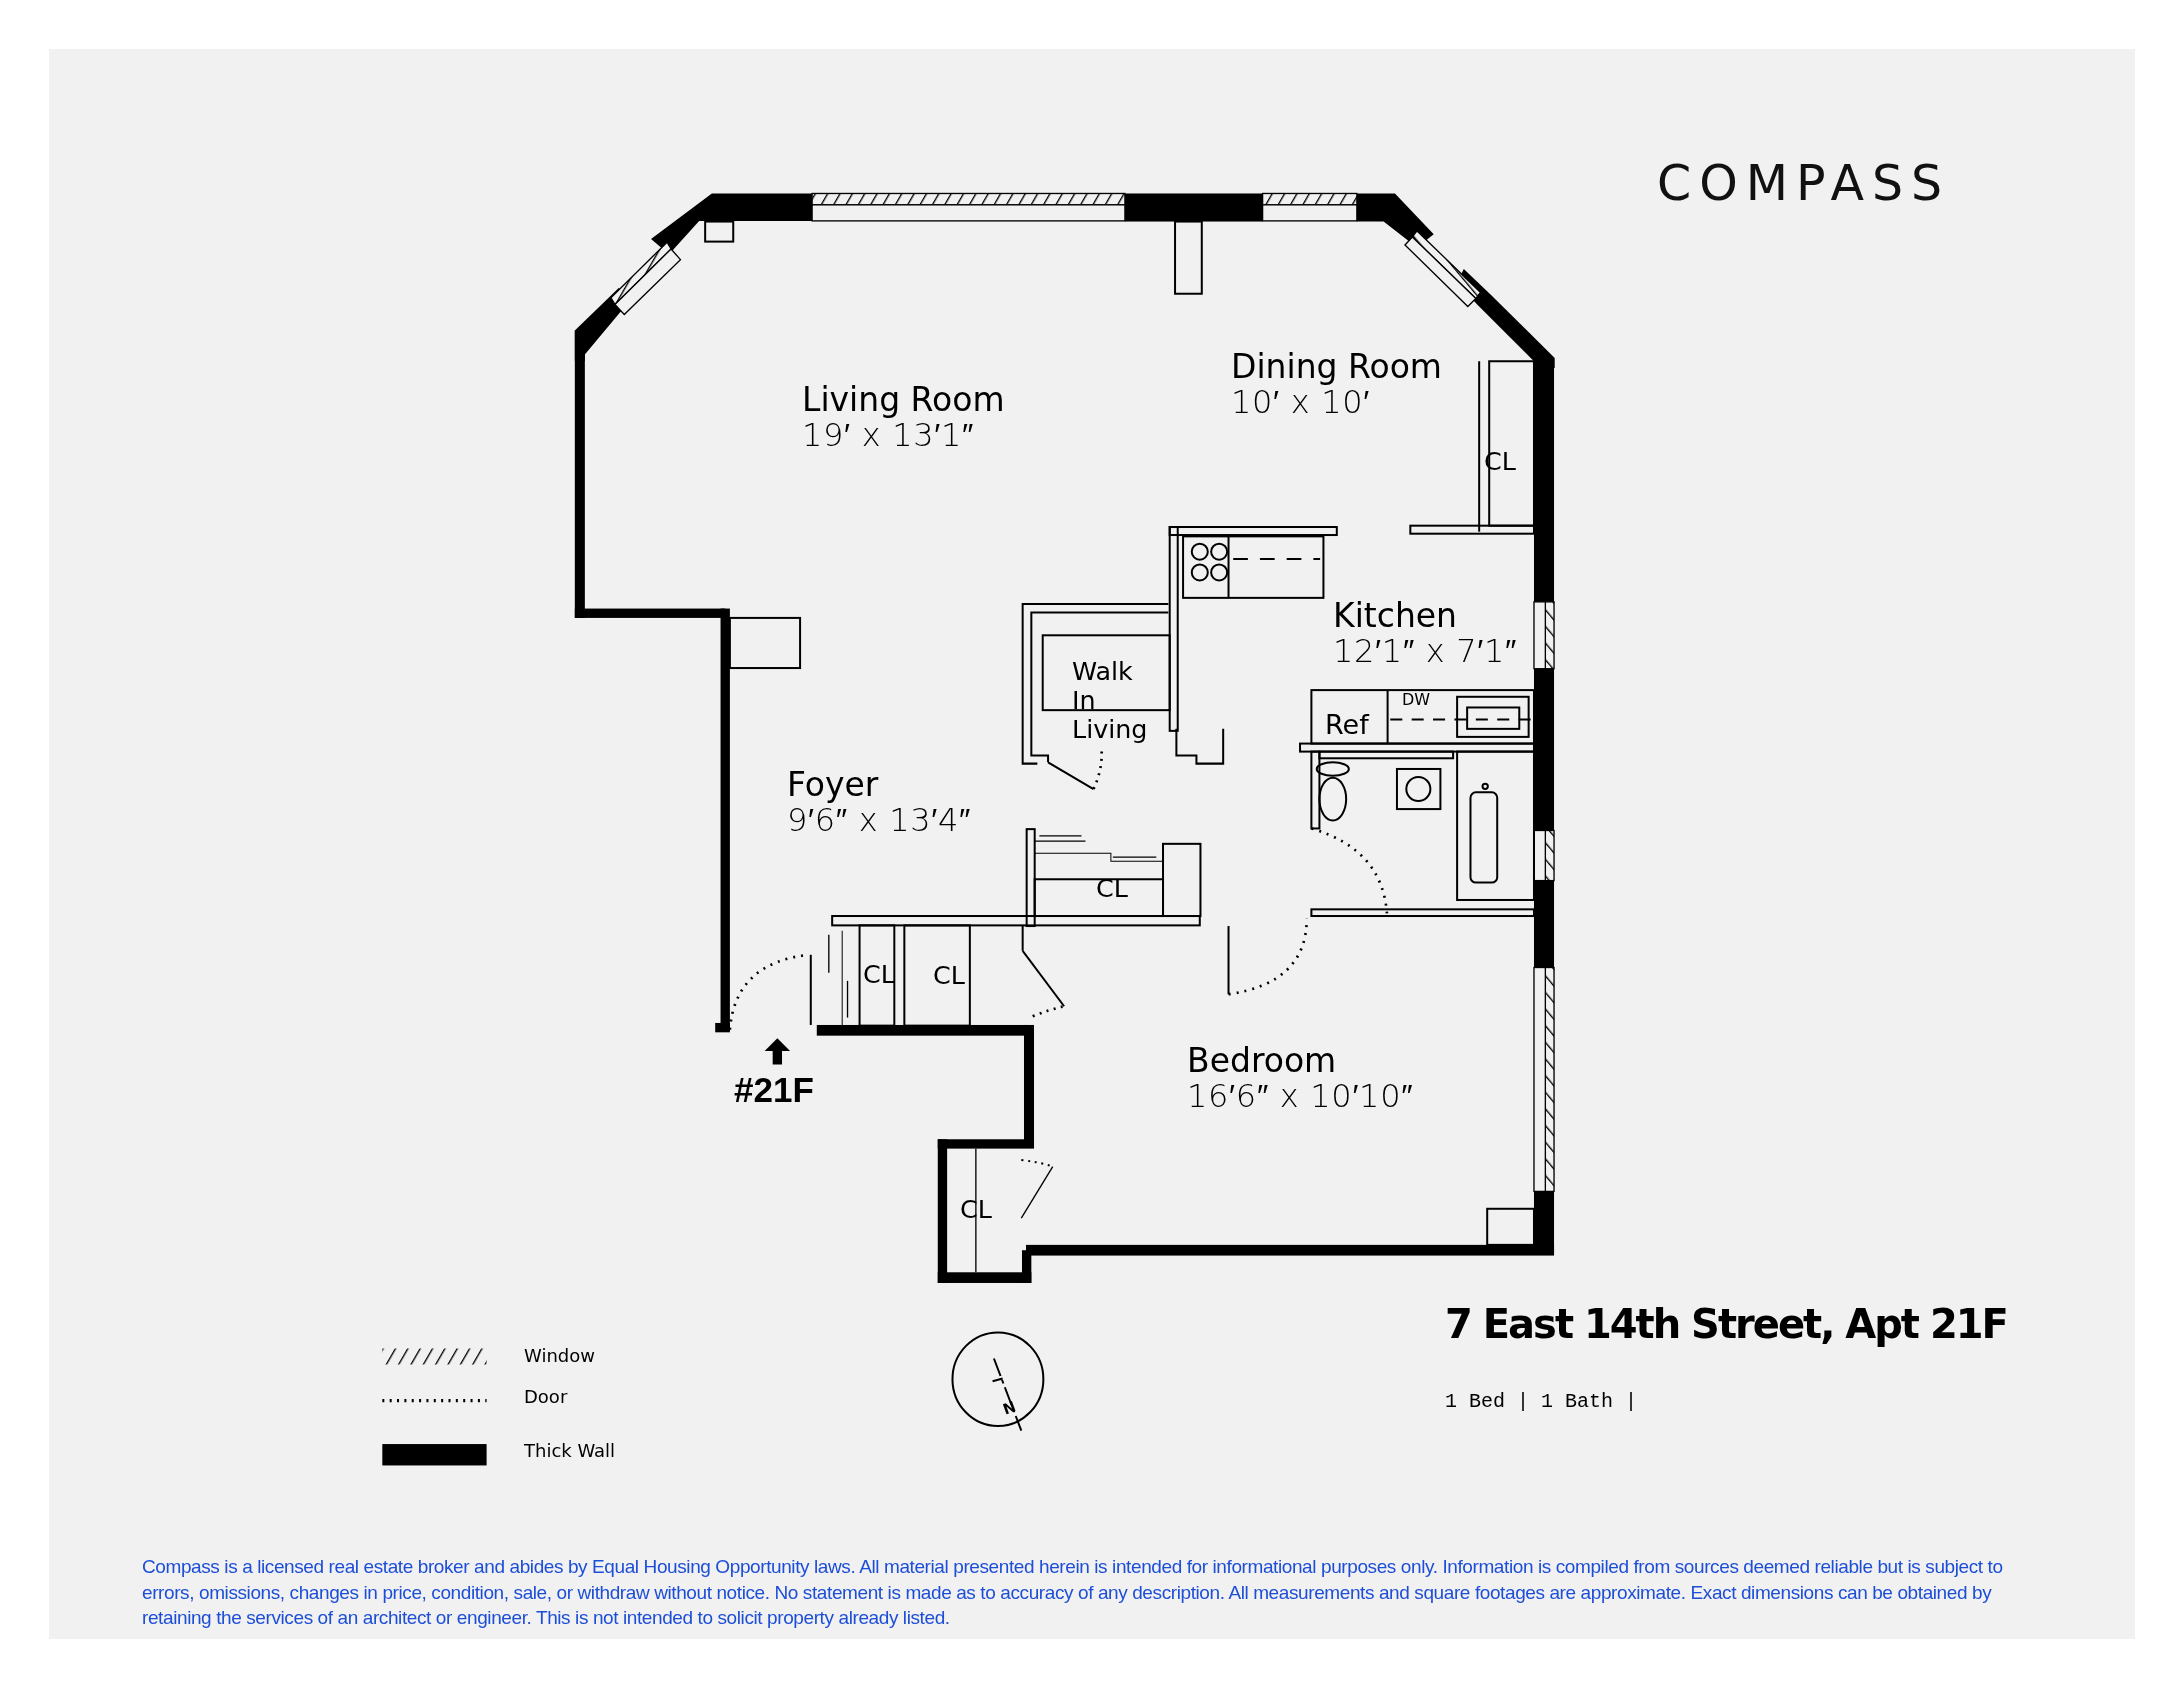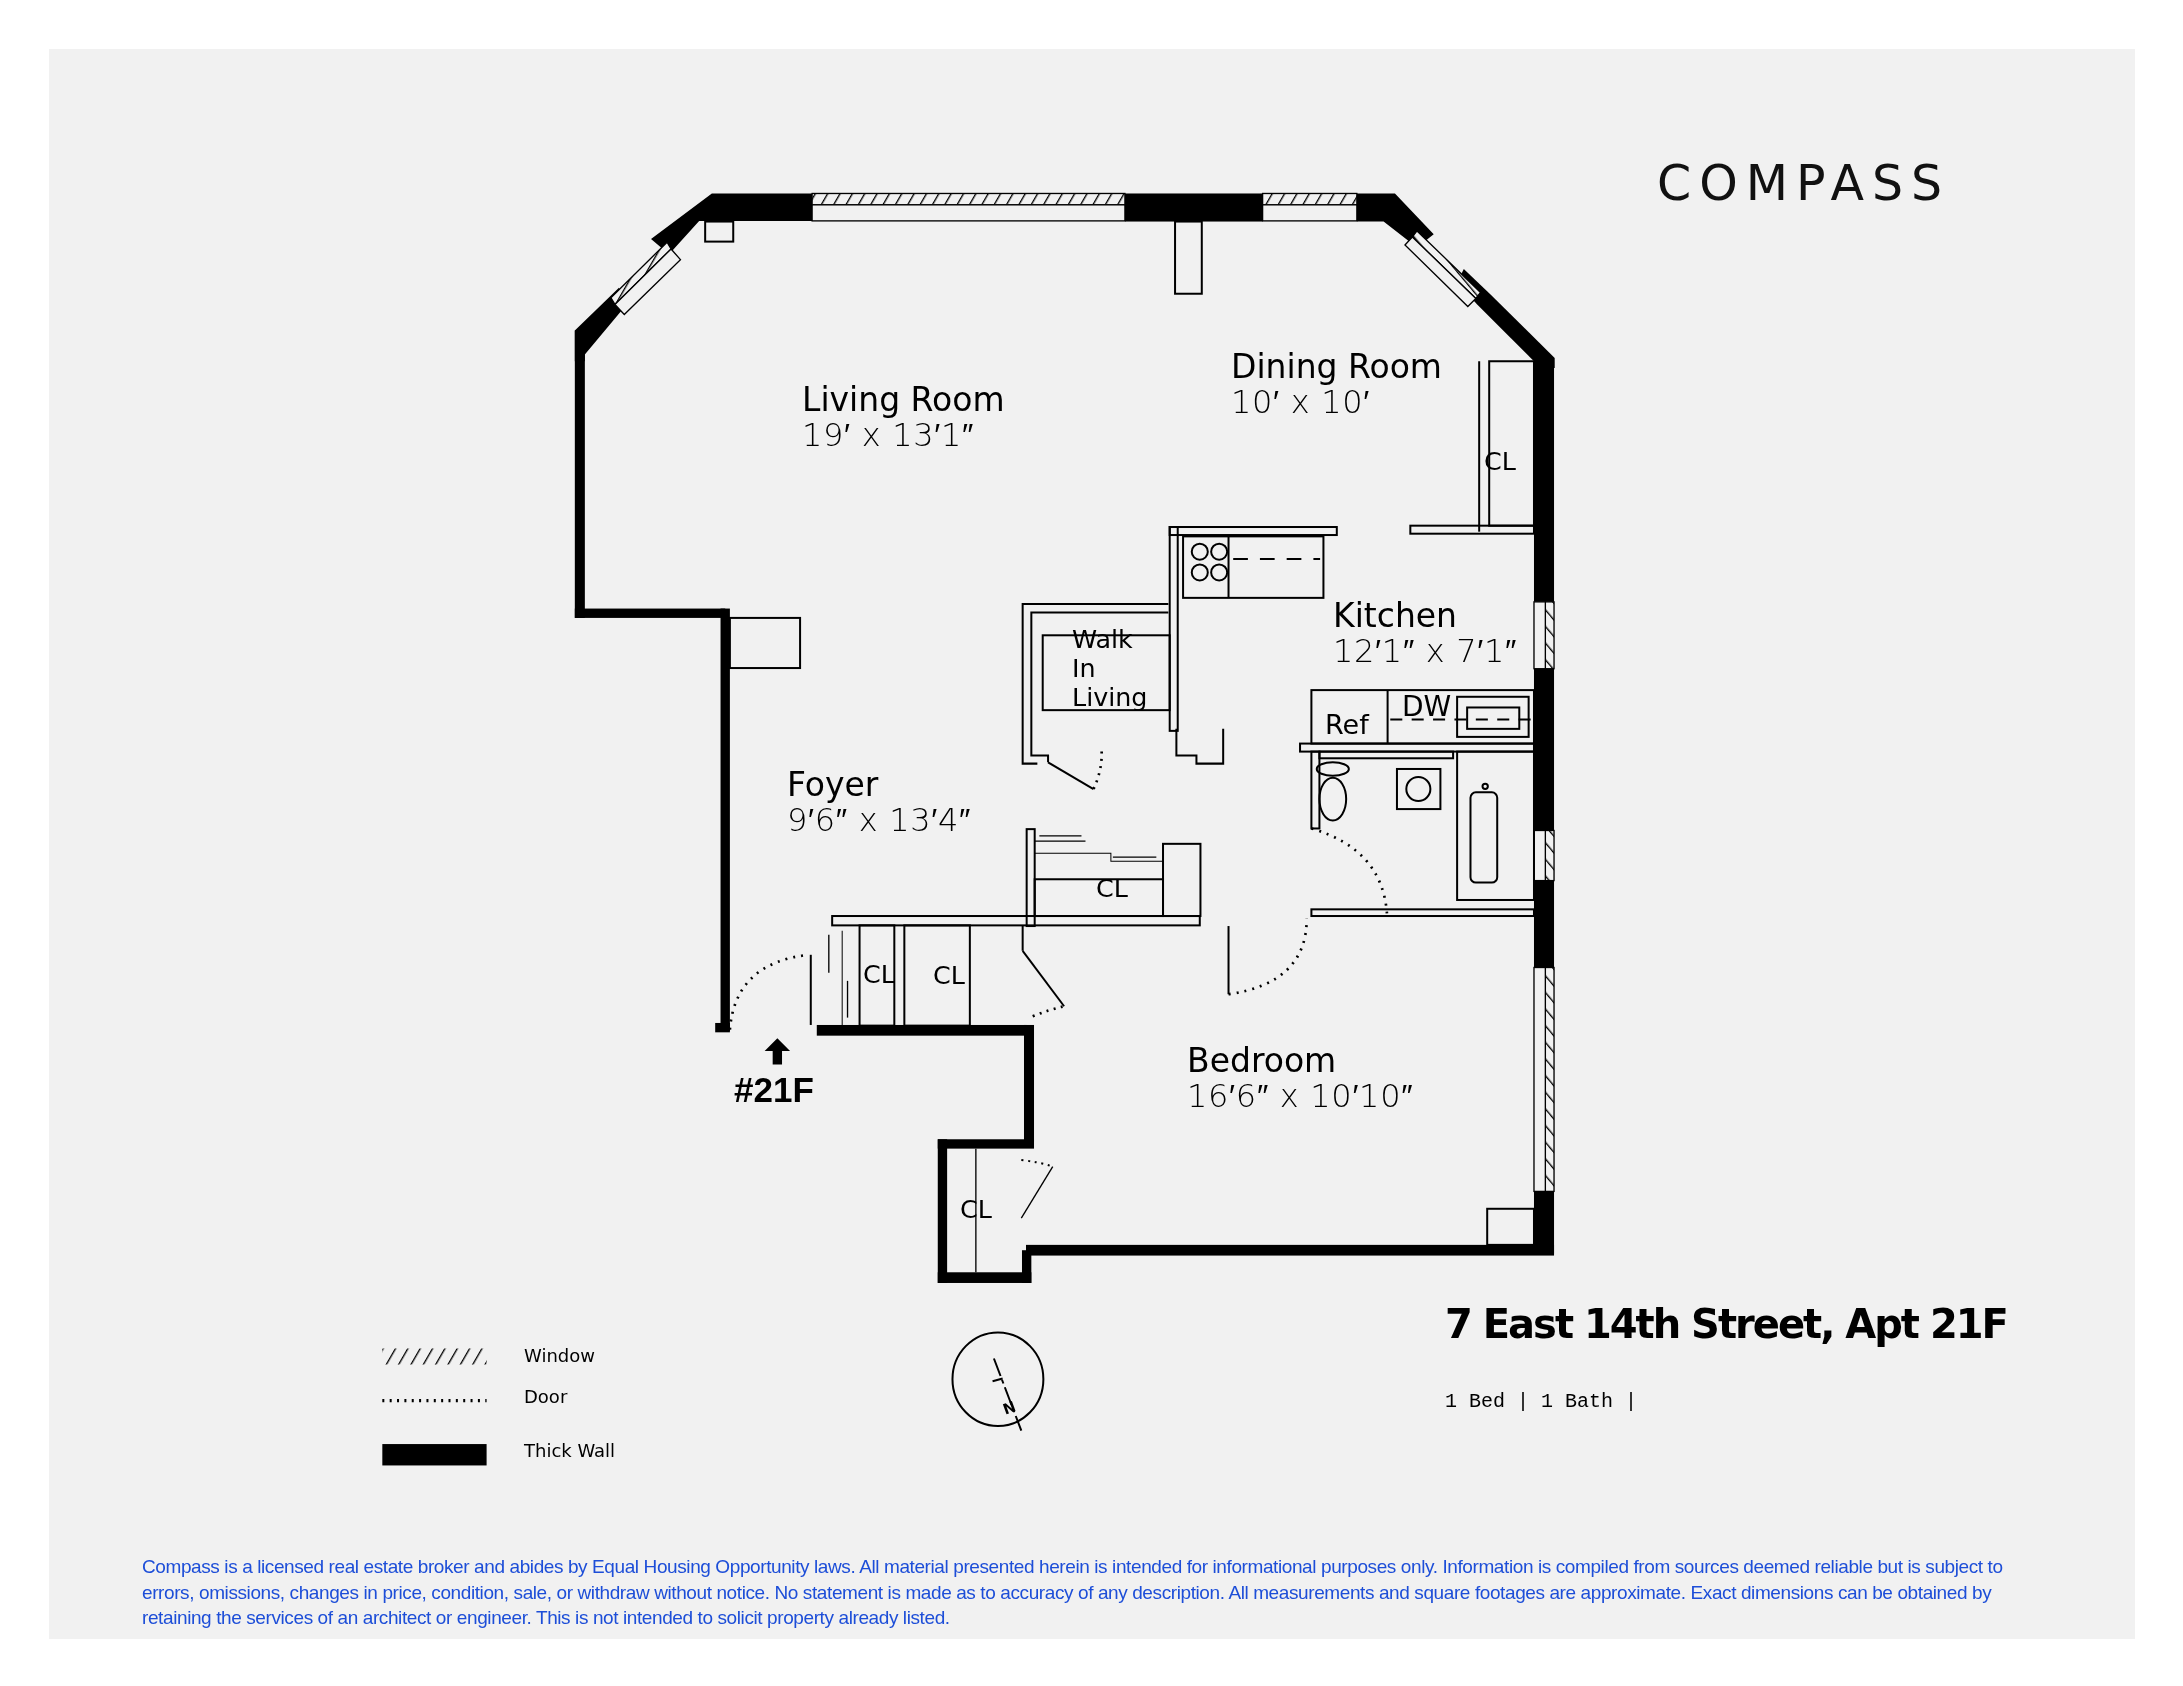--- a/index.html
+++ b/index.html
@@ -191,27 +191,27 @@
 </div>
 <div class="room-label" style="left:787px; top:767px;">
   <span class="name">Foyer</span>
   <span class="dims">9′6″ x 13′4″</span>
 </div>
 <div class="room-label" style="left:1187px; top:1043px;">
   <span class="name">Bedroom</span>
   <span class="dims">16′6″ x 10′10″</span>
 </div>
 
-<div class="fixture-label" style="left:1072px; top:625px;">
+<div class="fixture-label" style="left:1072px; top:657px;">
   <div>Walk</div>
   <div>In</div>
   <div>Living</div>
 </div>
 <div class="fixture-label" style="left:1325px; top:709px; font-size:27px;">Ref</div>
-<div class="fixture-label" style="left:1402px; top:691px; font-size:28px;">DW</div>
+<div class="fixture-label" style="left:1402px; top:691px; font-size:16px;">DW</div>
 <div class="fixture-label" style="left:1484px; top:447px;">CL</div>
 <div class="fixture-label" style="left:1096px; top:874px;">CL</div>
 <div class="fixture-label" style="left:863px; top:960px;">CL</div>
 <div class="fixture-label" style="left:933px; top:961px;">CL</div>
 <div class="fixture-label" style="left:960px; top:1195px;">CL</div>
 
 <div class="unit-id">#21F</div>
 
 <div class="legend-item" style="top:1345px;">
   <span class="legend-label">Window</span>

